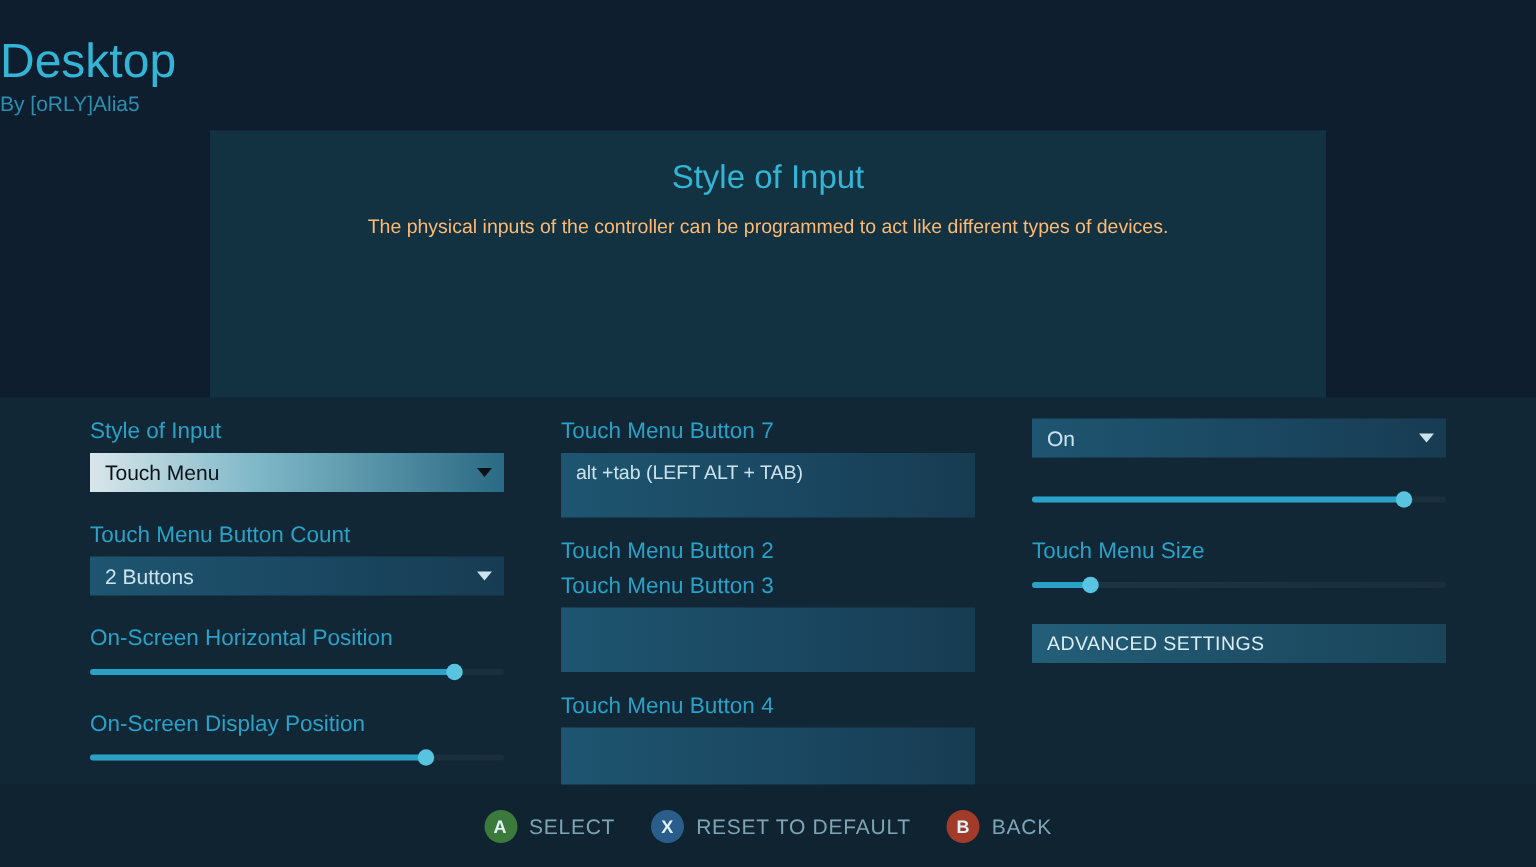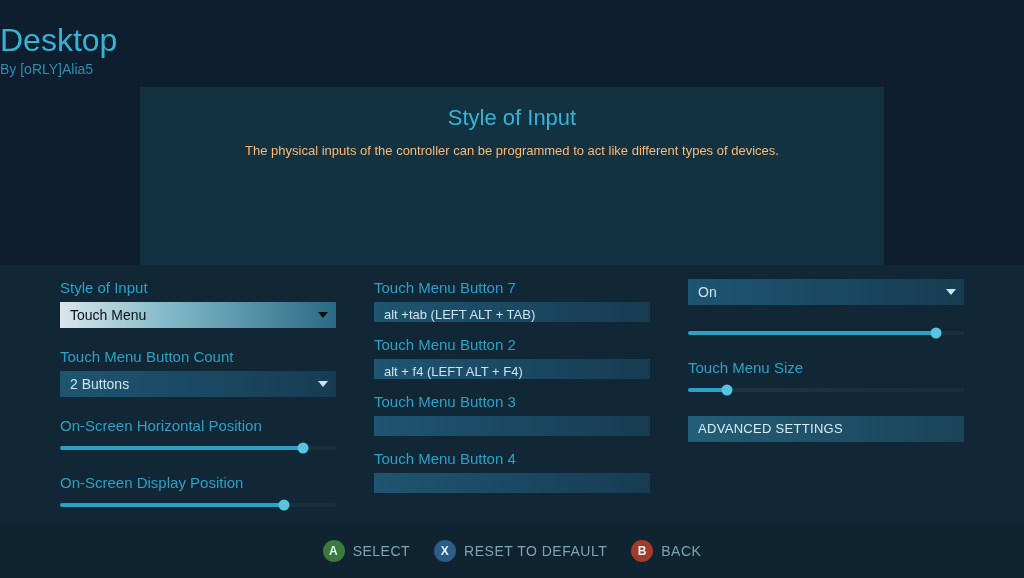--- a/index.html
+++ b/index.html
@@ -87,21 +87,21 @@
       right: 8px;
       top: 50%;
       transform: translateY(-50%);
       width: 0; height: 0;
       border-left: 5px solid transparent;
       border-right: 5px solid transparent;
     }
     .dropdown.highlighted .chev { border-top: 6px solid #0a1218; }
     .dropdown.normal .chev { border-top: 6px solid #cde4ee; }
     .binding-box {
-      height: 20px;
+      height: 43px;
       line-height: 26px;
       padding: 0 10px;
       font-size: 13px;
       background: linear-gradient(90deg, #1e5570 0%, #1a4660 60%, #173c52 100%);
       color: #cde4ee;
       margin-bottom: 14px;
       cursor: pointer;
     }
     .slider {
       position: relative;
@@ -223,21 +223,20 @@
       <div class="fill" style="width:81%"></div>
       <div class="thumb" style="left:81%"></div>
     </div>
   </div>
 
   <div class="col">
     <div class="field-label first">Touch Menu Button 7</div>
     <div class="binding-box">alt +tab (LEFT ALT + TAB)</div>
 
     <div class="field-label">Touch Menu Button 2</div>
-    <div class="binding-box">alt + f4 (LEFT ALT + F4)</div>
 
     <div class="field-label">Touch Menu Button 3</div>
     <div class="binding-box"></div>
 
     <div class="field-label">Touch Menu Button 4</div>
     <div class="binding-box"></div>
   </div>
 
   <div class="col">
 

